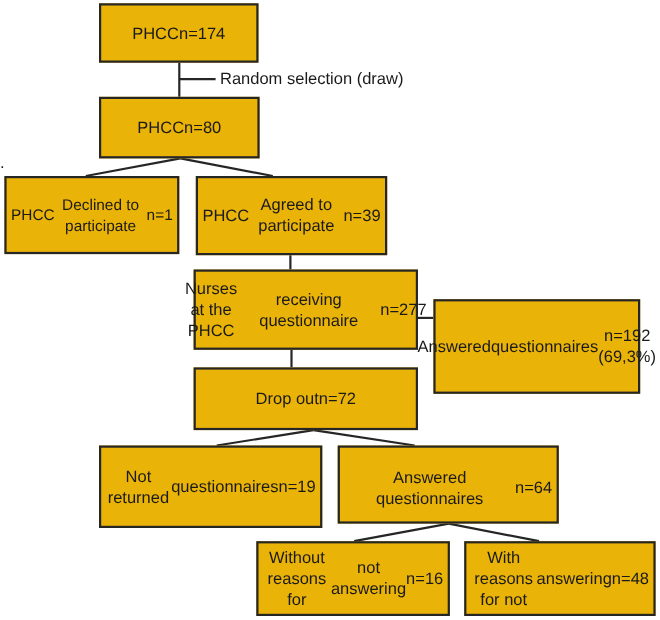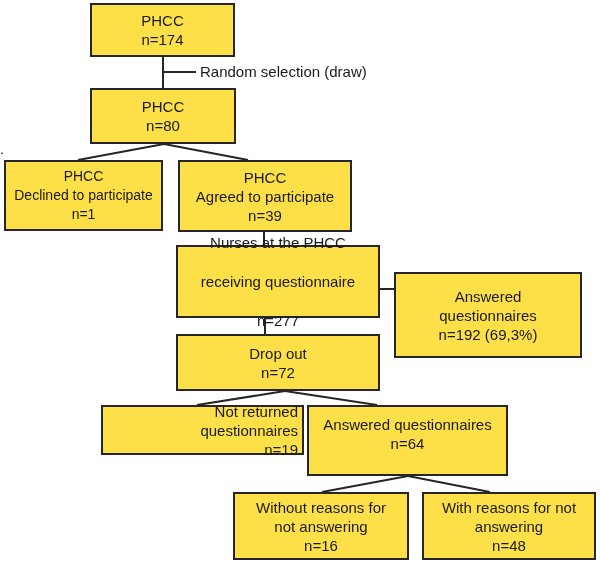--- a/index.html
+++ b/index.html
@@ -24,24 +24,24 @@
     height: 564px;
   }
   .connectors line {
     stroke: #262626;
     stroke-width: 2;
     fill: none;
   }
   .node {
     position: absolute;
     box-sizing: border-box;
-    background: #fde047;
+    background: #eab308;
     border: 2px solid #262626;
     display: flex;
-    flex-direction: column;
+    flex-direction: row;
     align-items: center;
     justify-content: center;
     text-align: center;
     font-size: 15px;
     line-height: 19px;
     padding: 2px 4px;
   }
   .annotation {
     position: absolute;
     font-size: 15px;
@@ -103,21 +103,21 @@
     <span>Answered</span>
     <span>questionnaires</span>
     <span>n=192 (69,3%)</span>
   </div>
 
   <div class="node" style="left:176px; top:334px; width:204px; height:57px;">
     <span>Drop out</span>
     <span>n=72</span>
   </div>
 
-  <div class="node" style="left:101px; top:405px; width:203px; height:50px;align-items:flex-end;">
+  <div class="node" style="left:90px; top:405px; width:203px; height:75px;">
     <span>Not returned</span>
     <span>questionnaires</span>
     <span>n=19</span>
   </div>
 
   <div class="node" style="left:307px; top:405px; width:201px; height:71px; justify-content:flex-start; padding-top:8px;">
     <span>Answered questionnaires</span>
     <span>n=64</span>
   </div>
 

